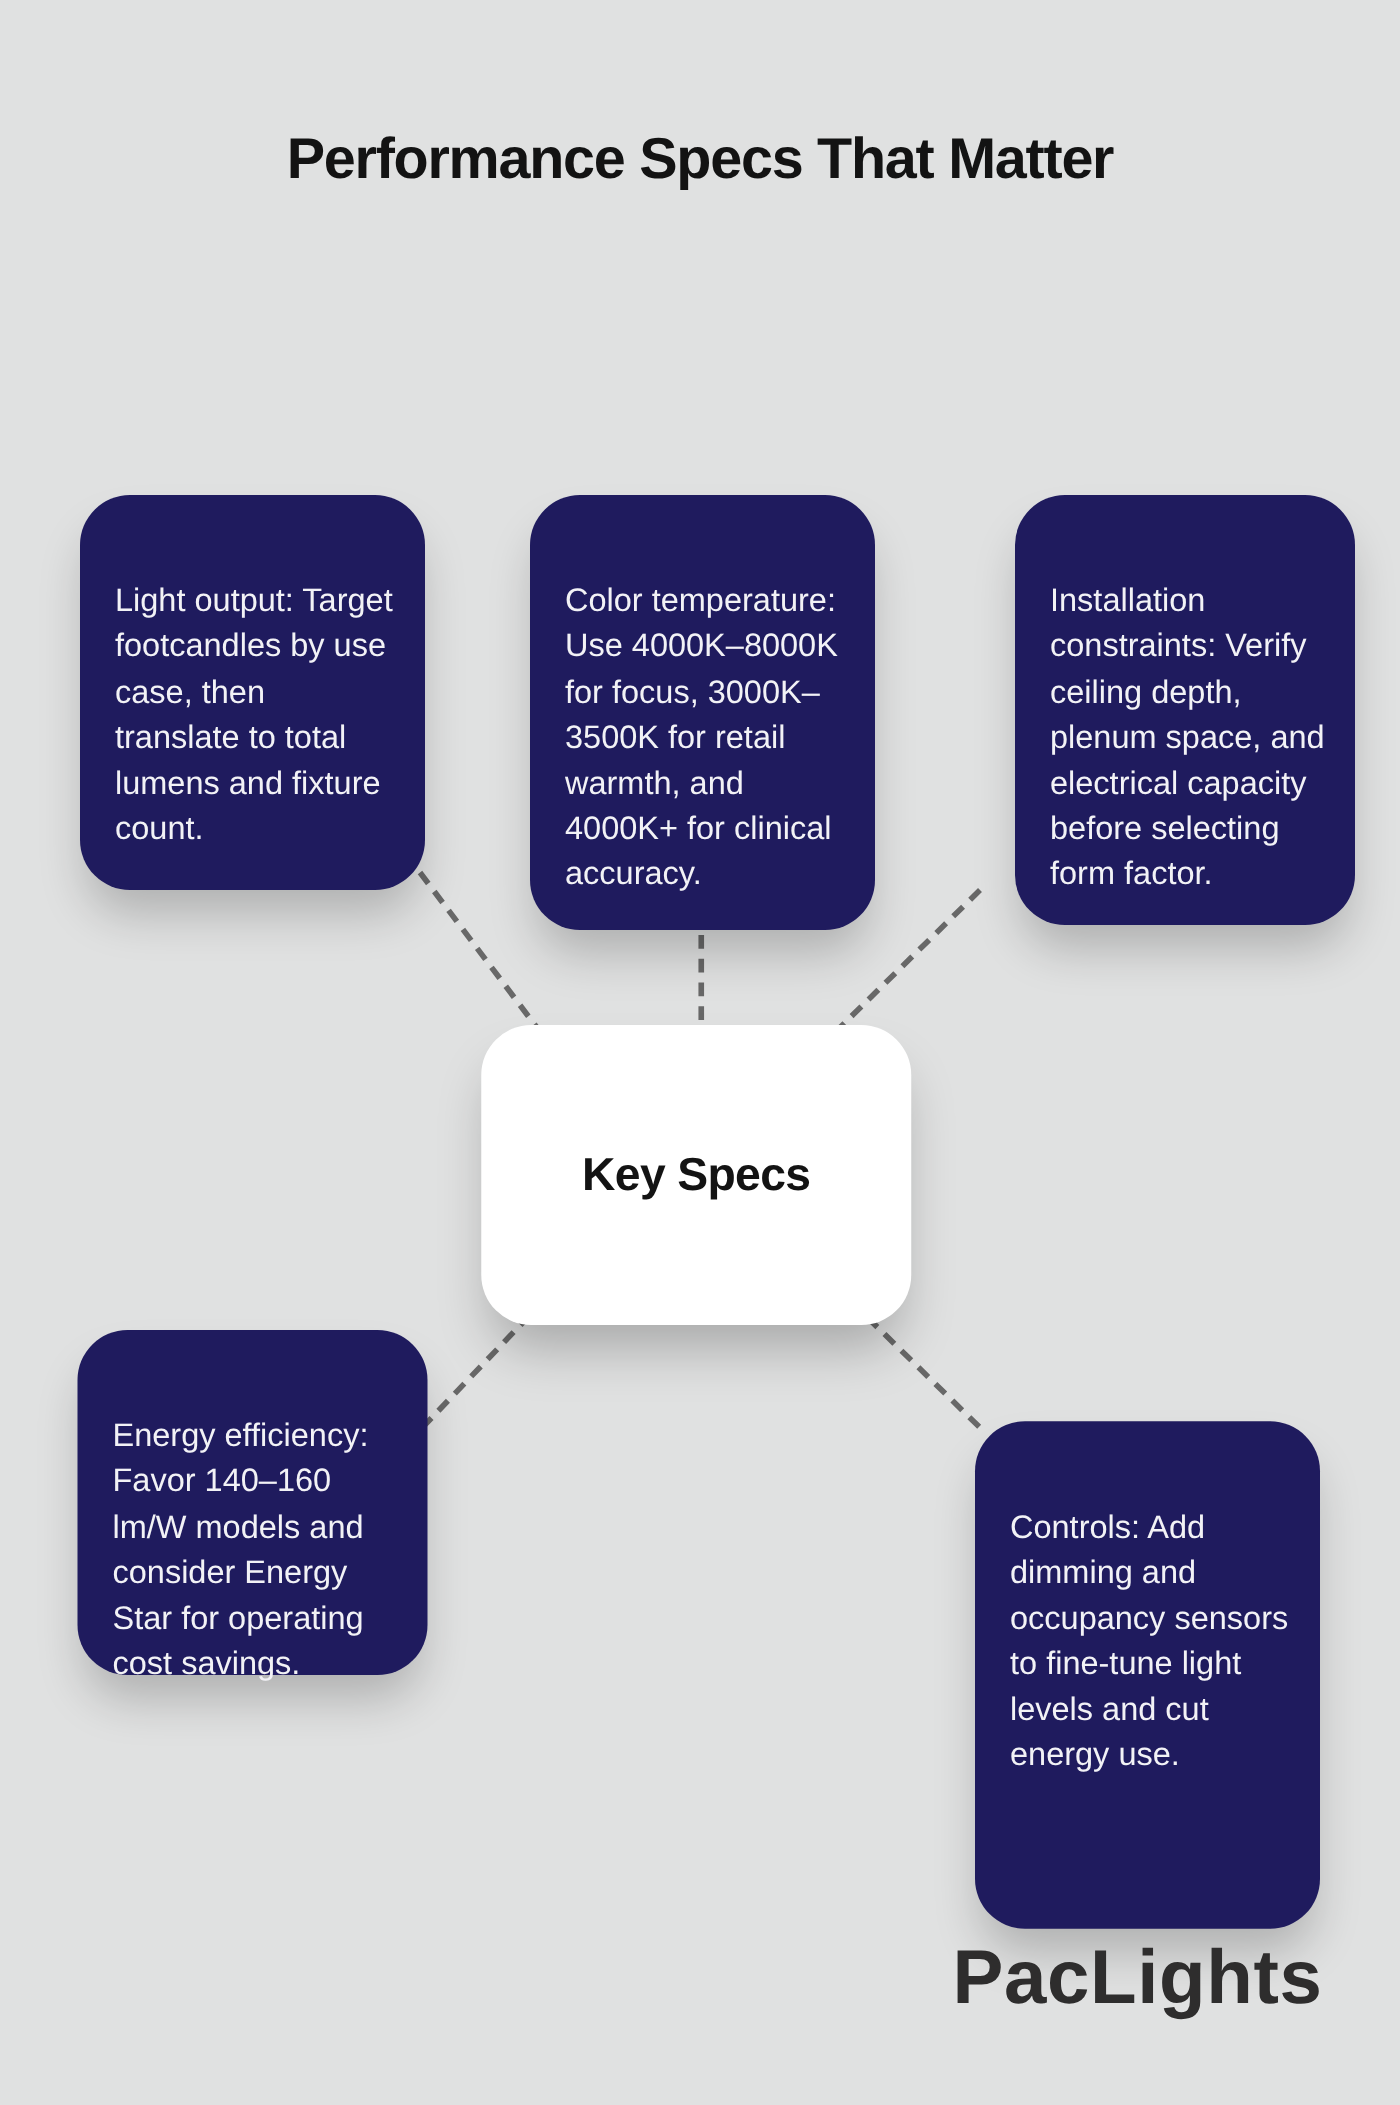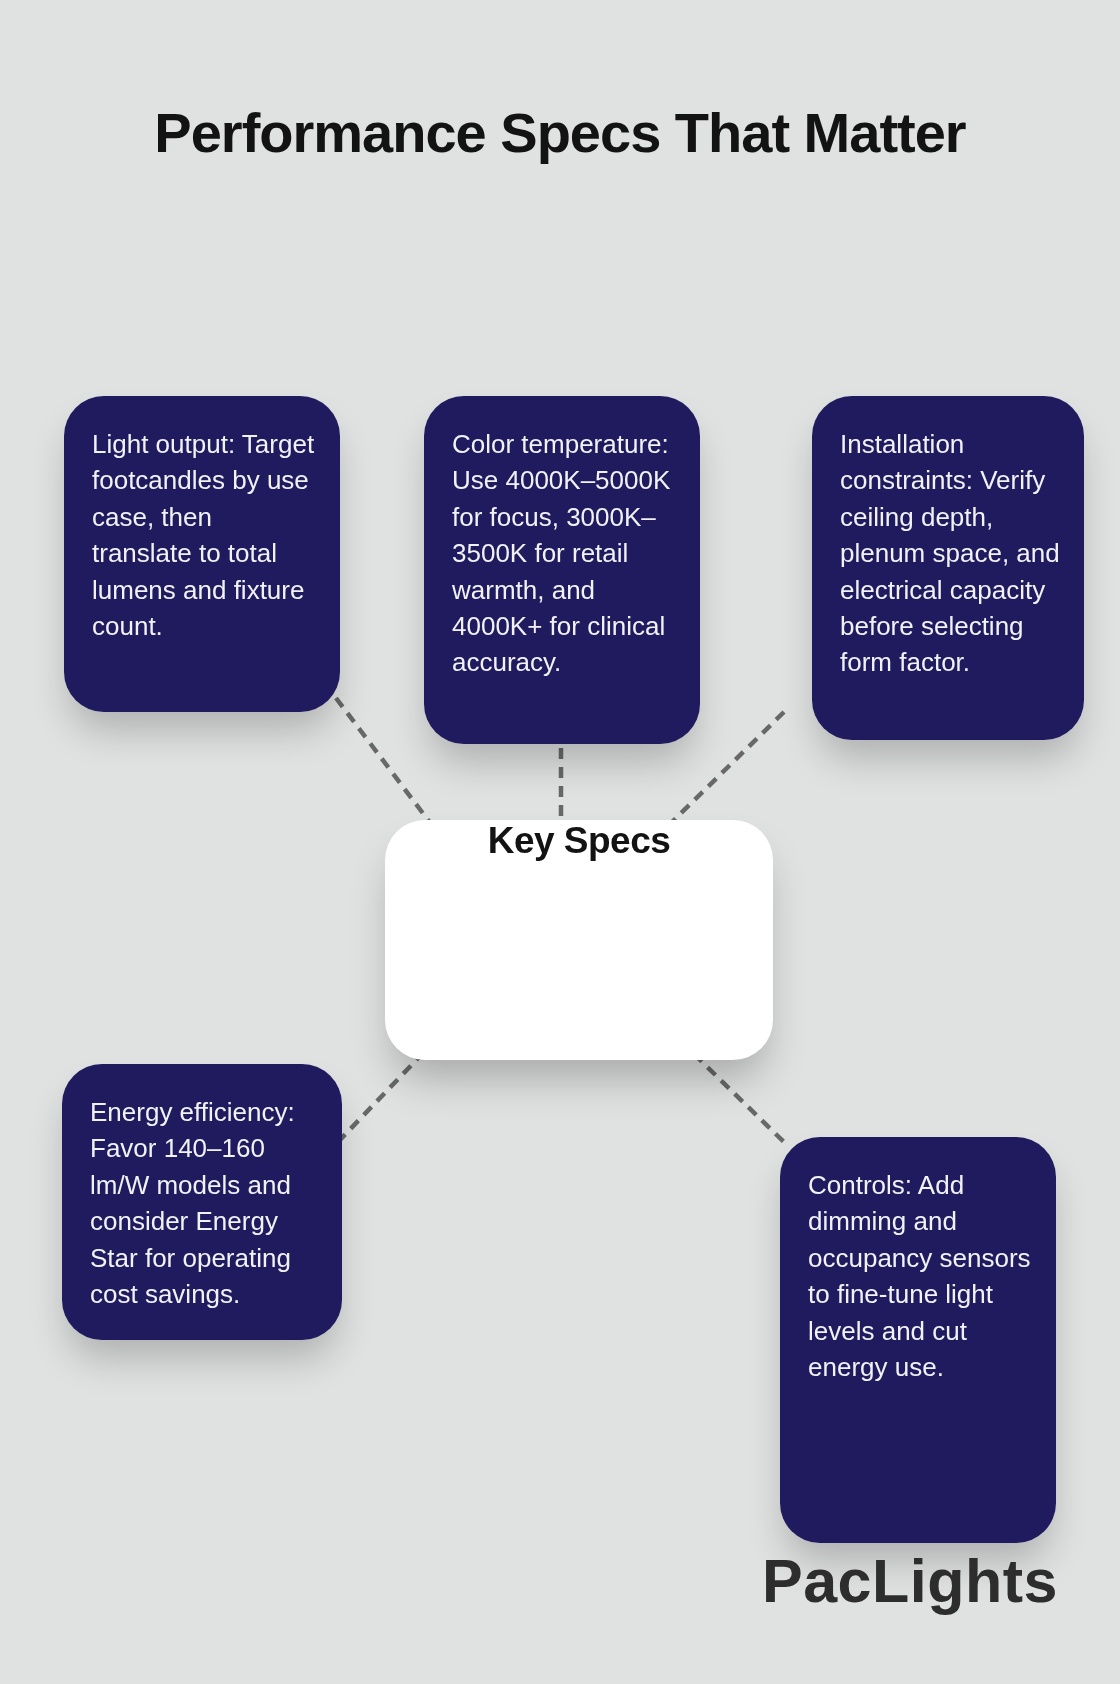--- a/index.html
+++ b/index.html
@@ -10,21 +10,21 @@
     overflow:hidden;
     font-family:"Liberation Sans","DejaVu Sans",sans-serif;
   }
   .title{
     position:absolute;
     top:96px;left:50%;
     transform:translateX(-50%);
     width:860px;
     margin:0;
     text-align:center;
-    font-size:56px;
+    font-size:46px;
     font-weight:700;
     letter-spacing:-1px;
     line-height:1.32;
     color:var(--title,#131313);
   }
   .connectors{
     position:absolute;
     top:0;left:0;
     width:1120px;height:1684px;
     pointer-events:none;
@@ -39,35 +39,35 @@
     position:absolute;
     background:var(--node,#1f1b5e);
     border-radius:40px;
     box-sizing:border-box;
     padding:30px 24px 24px 28px;
     color:var(--node_text,#f2f2f6);
     font-size:26px;
     line-height:1.4;
     box-shadow:0 24px 38px -6px rgba(0,0,0,0.22);
   }
-  .node-text{display:block;}
+  .node-text{display:block;margin-top:36px;}
   .node-light-output       {left:64px;  top:396px; width:276px; height:316px;}
   .node-color-temperature  {left:424px; top:396px; width:276px; height:348px;}
   .node-installation       {left:812px; top:396px; width:272px; height:344px;}
   .node-energy-efficiency  {left:62px;  top:1064px; width:280px; height:276px;}
   .node-controls           {left:780px; top:1137px; width:276px; height:406px;}
   .center-box{
     position:absolute;
     left:385px; top:820px;
-    width:388px; height:240px;
+    width:344px; height:240px;
     background:var(--center_bg,#ffffff);
     border-radius:40px;
     box-shadow:0 26px 42px -8px rgba(0,0,0,0.25);
     display:flex;
-    align-items:flex-start;
+    align-items:center;
     justify-content:center;
   }
   .center-label{
     font-size:37px;
     font-weight:700;
     color:var(--center_text,#131313);
     letter-spacing:-0.5px;
   }
   .logo{
     position:absolute;
@@ -92,21 +92,21 @@
     <line class="connector" x1="784" y1="712" x2="672" y2="822"></line>
     <line class="connector" x1="424" y1="1052" x2="336" y2="1144"></line>
     <line class="connector" x1="694" y1="1054" x2="788" y2="1146"></line>
   </svg>
 
   <div class="node node-light-output">
     <span class="node-text">Light output: Target footcandles by use case, then translate to total lumens and fixture count.</span>
   </div>
 
   <div class="node node-color-temperature">
-    <span class="node-text">Color temperature: Use 4000K–5000K for focus, 3000K–3500K for retail warmth, and 4000K+ for clinical accuracy.</span>
+    <span class="node-text">Color temperature: Use 4000K–8000K for focus, 3000K–3500K for retail warmth, and 4000K+ for clinical accuracy.</span>
   </div>
 
   <div class="node node-installation">
     <span class="node-text">Installation constraints: Verify ceiling depth, plenum space, and electrical capacity before selecting form factor.</span>
   </div>
 
   <div class="center-box">
     <span class="center-label">Key Specs</span>
   </div>
 

